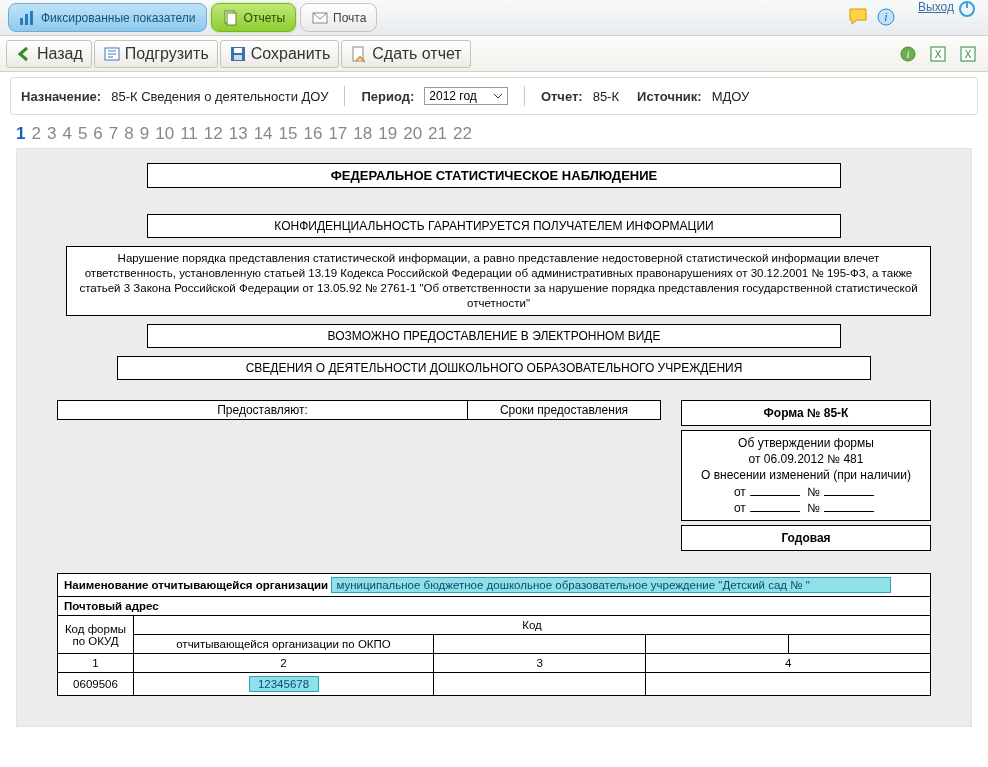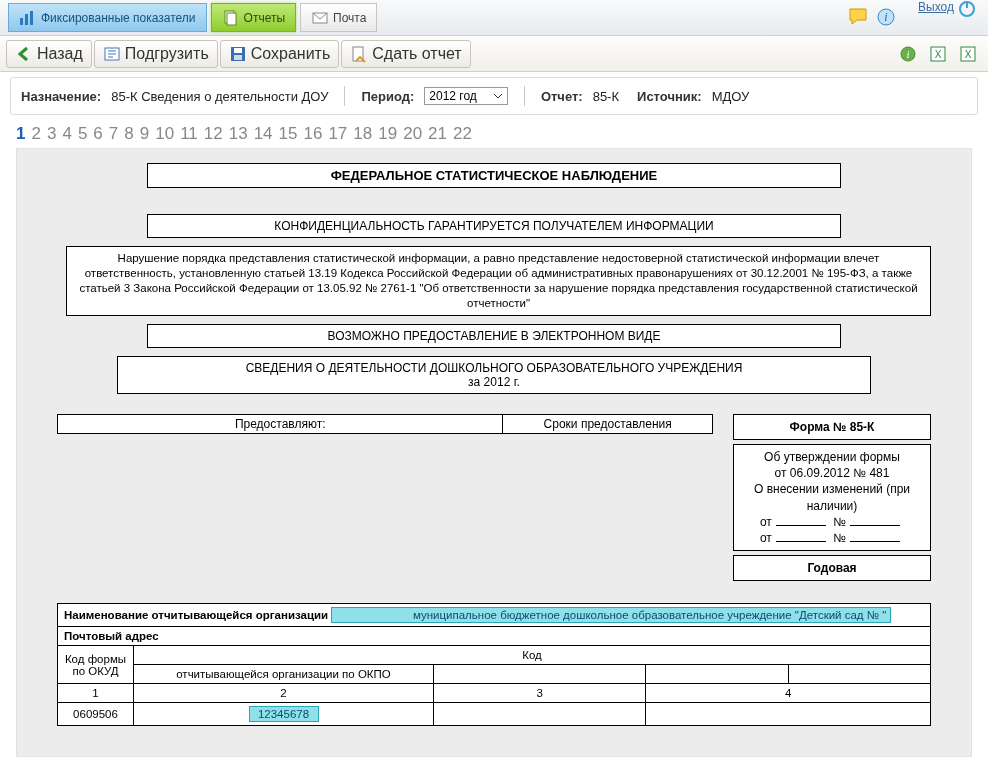--- a/index.html
+++ b/index.html
@@ -15,21 +15,21 @@
     height: 36px;
     display: flex;
     align-items: stretch;
     padding: 0 6px;
     border-bottom: 1px solid #d0d0d0;
   }
   .tab {
     display: flex;
     align-items: center;
     padding: 0 10px;
-    border-radius: 0;
+    border-radius: 8px;
     margin: 3px 2px;
     cursor: pointer;
     gap: 4px;
     font-size: 12px;
   }
   .tab.blue {
     background: linear-gradient(#bfe3f8, #8fc9ed);
     border: 1px solid #6babd6;
     color: #15547e;
   }
@@ -132,21 +132,21 @@
     text-align: center;
     margin: 8px auto;
   }
   .box.narrow { margin-left: 90px; margin-right: 90px; }
   .box.full { margin-left: 9px; margin-right: 0; }
   .hdr-bold { font-weight: bold; font-size: 13px; }
   .small-text { font-size: 11.5px; line-height: 1.3; }
 
   .two-col-wrap { display:flex; gap:20px; margin-top:20px; }
   .two-col-left { flex: 1; }
-  .two-col-right { width: 198px; }
+  .two-col-right { width: 250px; }
 
   table.b { border-collapse: collapse; width: 100%; background:#fff; }
   table.b td, table.b th {
     border: 1px solid #000;
     padding: 2px 6px;
     font-size: 12px;
     vertical-align: top;
   }
   table.b th { font-weight: normal; text-align: center; }
 
@@ -173,21 +173,21 @@
     padding: 3px 6px;
     font-size: 11.5px;
   }
   .hl-input {
     display: inline-block;
     background: #8fe0e8;
     border: 1px solid #2da5b8;
     padding: 1px 4px;
     color: #0a4c6f;
   }
-  .hl-input.long { min-width: 560px; text-align:right;}
+  .hl-input.long { min-width: 560px; text-align:left;}
   .hl-input.short { min-width: 70px; text-align:center;}
   .center { text-align: center; }
 
   svg.icon { width:18px; height:18px; }
 </style>
 </head>
 <body>
 
 <div class="topbar">
   <div class="tab blue">
@@ -345,21 +345,20 @@
   <div class="box narrow hdr-bold">ФЕДЕРАЛЬНОЕ СТАТИСТИЧЕСКОЕ НАБЛЮДЕНИЕ</div>
   <div style="height:10px"></div>
   <div class="box narrow">КОНФИДЕНЦИАЛЬНОСТЬ ГАРАНТИРУЕТСЯ ПОЛУЧАТЕЛЕМ ИНФОРМАЦИИ</div>
 
   <div class="box full small-text" style="text-align:center">Нарушение порядка представления статистической информации, а равно представление недостоверной статистической информации влечет ответственность, установленную статьей 13.19 Кодекса Российской Федерации об административных правонарушениях от 30.12.2001 № 195-ФЗ, а также статьей 3 Закона Российской Федерации от 13.05.92 № 2761-1 "Об ответственности за нарушение порядка представления государственной статистической отчетности"</div>
 
   <div class="box narrow">ВОЗМОЖНО ПРЕДОСТАВЛЕНИЕ В ЭЛЕКТРОННОМ ВИДЕ</div>
 
   <div class="box narrow" style="margin-left:60px; margin-right:60px">
     <div>СВЕДЕНИЯ О ДЕЯТЕЛЬНОСТИ ДОШКОЛЬНОГО ОБРАЗОВАТЕЛЬНОГО УЧРЕЖДЕНИЯ</div>
-    <div>за 2012 г.</div>
   </div>
 
   <div class="two-col-wrap">
     <div class="two-col-left">
       <table class="b">
         <tbody>
             <tr>
           <th style="width:68%">Предоставляют:</th>
           <th>Сроки предоставления</th>
         </tr>

